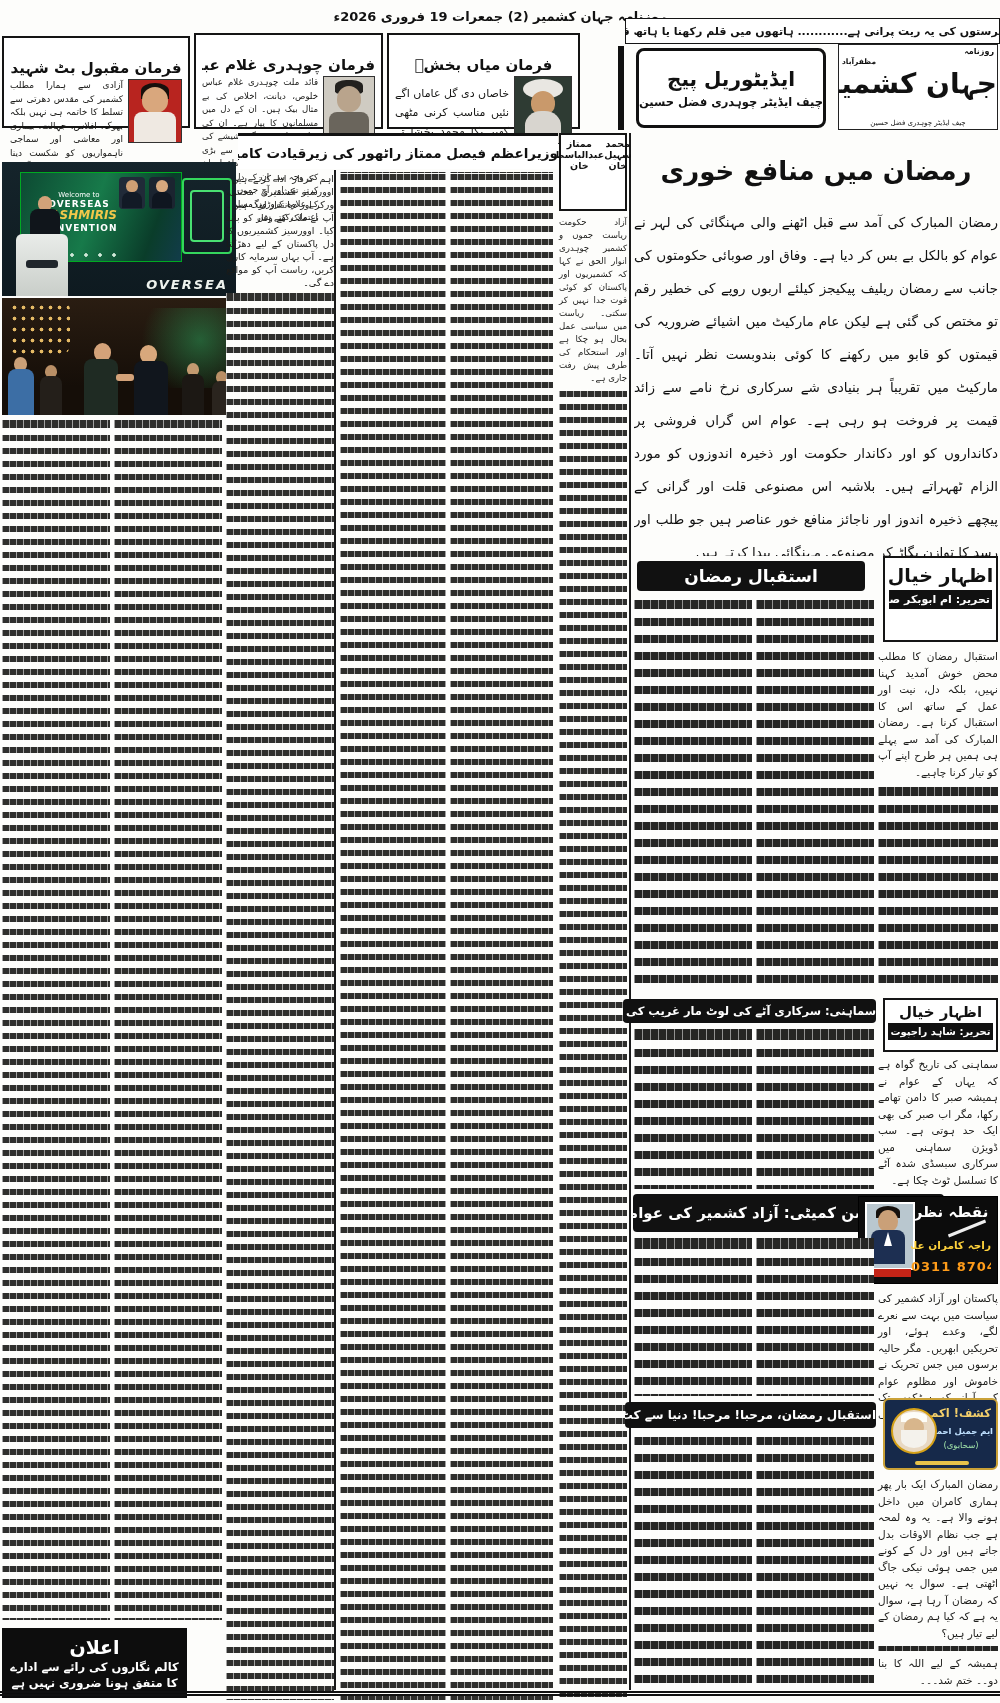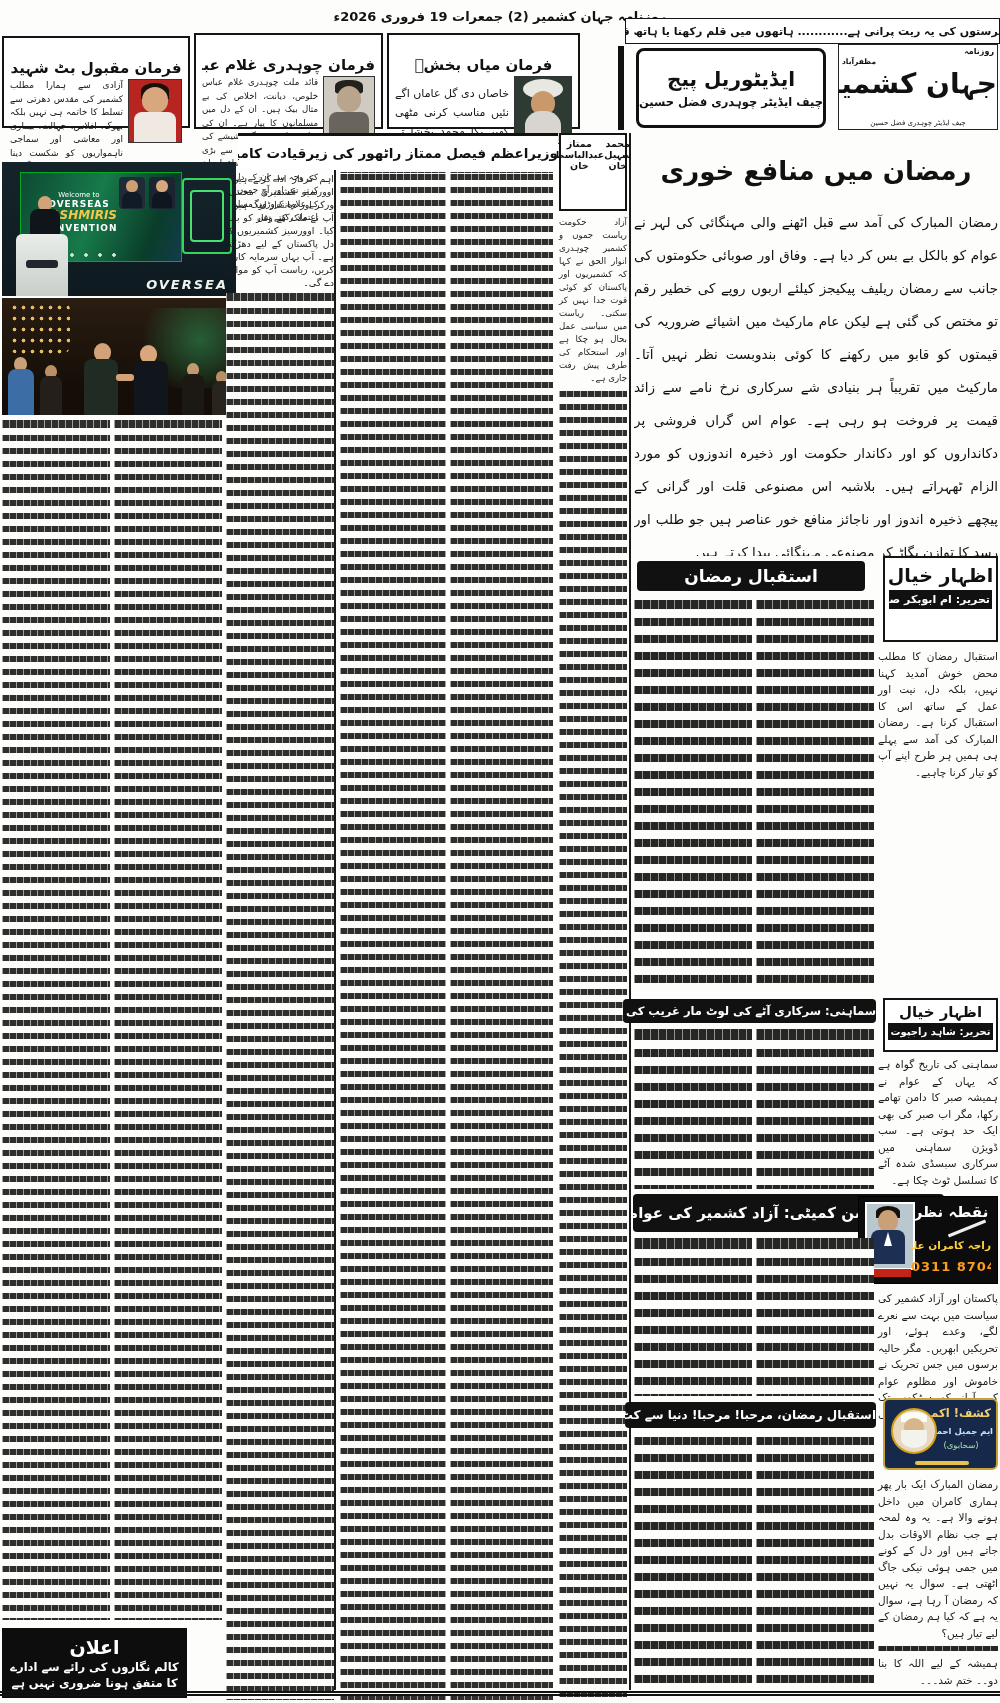--- a/index.html
+++ b/index.html
@@ -213,21 +213,21 @@
   <div class="abs kicker rtl" style="left:883px;top:556px;width:115px;height:86px;">
     <div class="kicker-title nowrap">اظہار خیال</div>
     <div class="kicker-byline nowrap">تحریر: ام ابوبکر صدیق</div>
   </div>
   <div class="abs col" style="left:634px;top:598px;width:118px;height:392px;">
       <div class="fill-md"></div>
     </div>
   <div class="abs col" style="left:756px;top:598px;width:118px;height:392px;">
       <div class="fill-md"></div>
     </div>
-  <div class="abs col rtl" style="left:878px;top:648px;width:120px;height:342px;align-items:center;">
+  <div class="abs col rtl" style="left:878px;top:648px;width:120px;height:342px;">
     <p class="opener-md">استقبال رمضان کا مطلب محض خوش آمدید کہنا نہیں، بلکہ دل، نیت اور عمل کے ساتھ اس کا استقبال کرنا ہے۔ رمضان المبارک کی آمد سے پہلے ہی ہمیں ہر طرح اپنے آپ کو تیار کرنا چاہیے۔</p>
     <div class="fill-md"></div>
   </div>
 
   <div class="abs bar rtl" style="left:623px;top:999px;width:253px;height:24px;">
     <span class="xbold nowrap" style="font-size:11.5px;">سماہنی: سرکاری آٹے کی لوٹ مار غریب کی بھوک اور ریاستی بے حسی</span>
   </div>
   <div class="abs kicker rtl" style="left:883px;top:998px;width:115px;height:54px;">
     <div class="kicker-title nowrap" style="font-size:15px;padding:3px 2px 2px;">اظہار خیال</div>
     <div class="kicker-byline nowrap" style="font-size:10px;margin:0 3px 1px;">تحریر: شاہد راجپوت</div>

